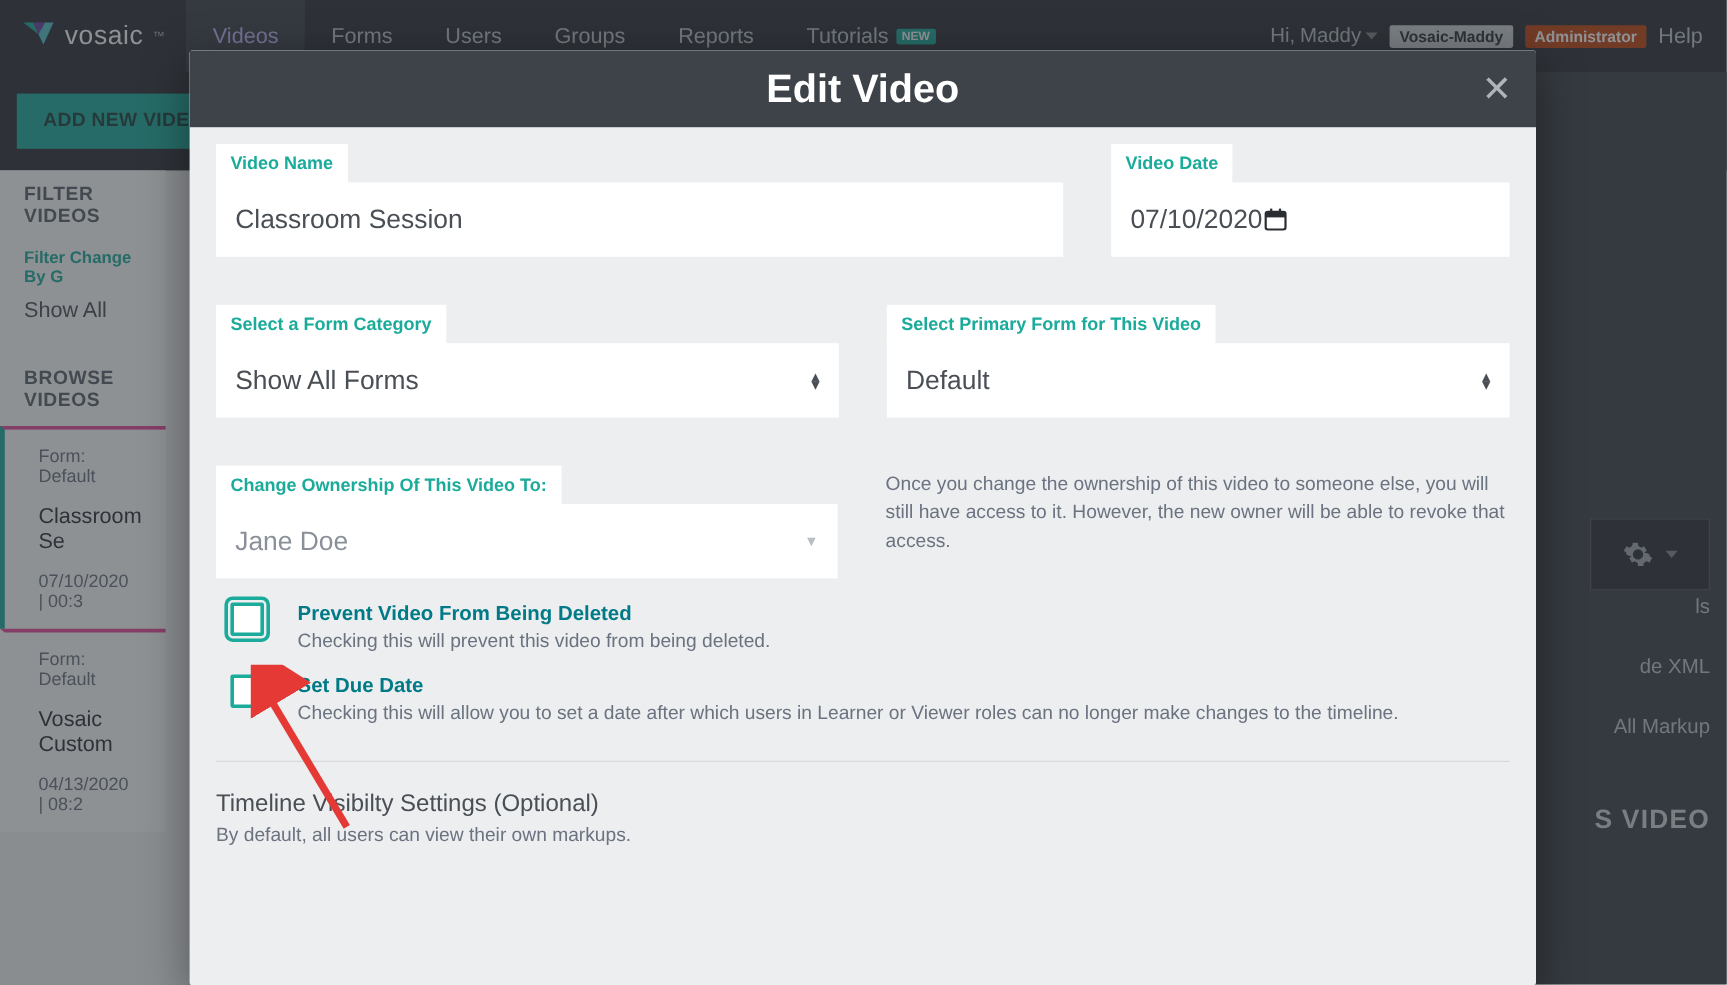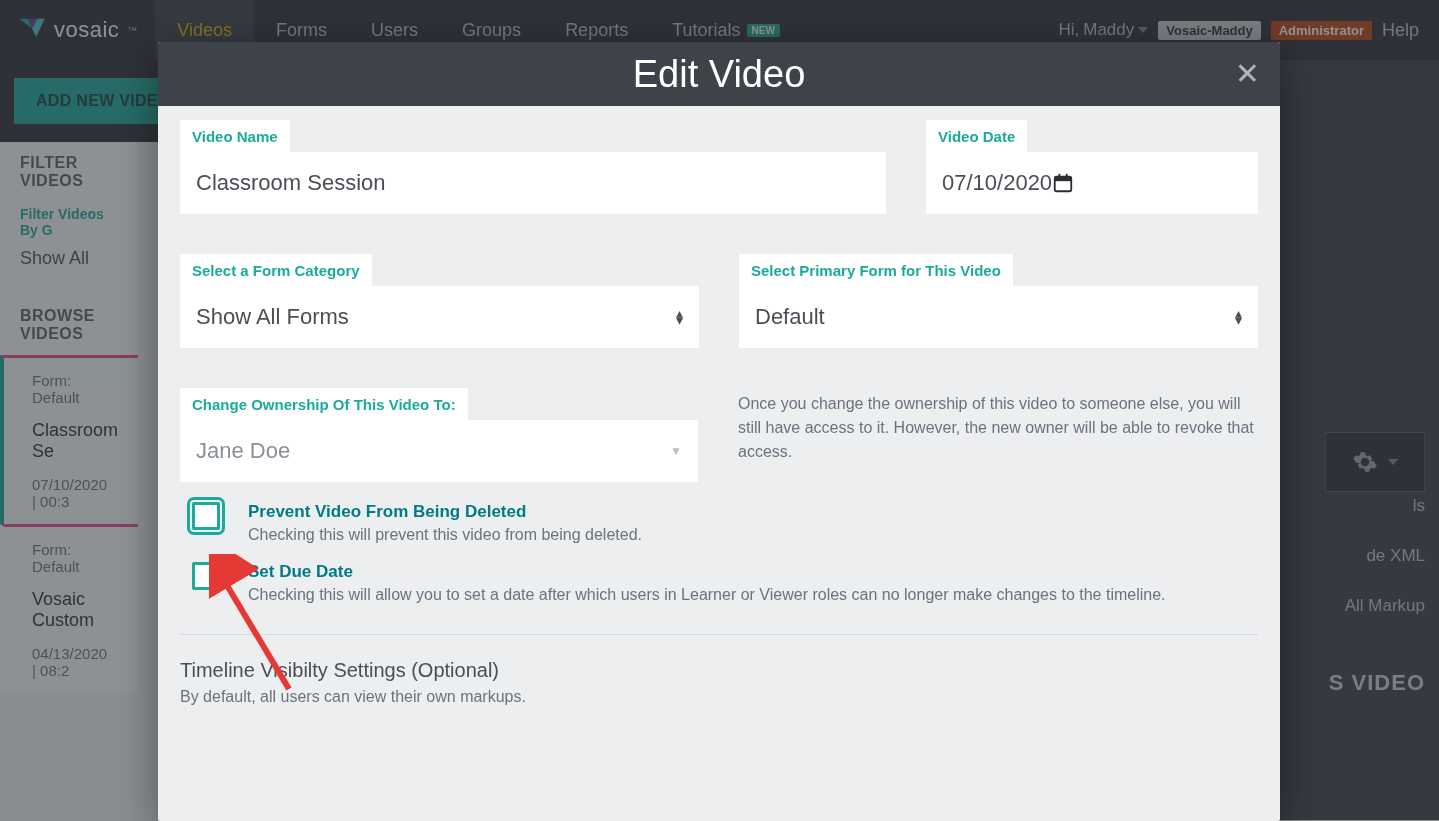--- a/index.html
+++ b/index.html
@@ -6,21 +6,21 @@
 body { background: #f5f5f5; width: 1439px; height: 821px; overflow: hidden; position: relative; }
 
 
 .topnav { height: 60px; background: #2a2e33; display: flex; align-items: center; color: #a8b0b8; }
 .logo { display: flex; align-items: center; padding: 0 18px; gap: 8px; }
 .logo-mark { width: 28px; height: 28px; }
 .logo-text { color: #fff; font-size: 22px; font-weight: 400; letter-spacing: 0.5px; }
 .logo-tm { font-size: 10px; color: #a8b0b8; vertical-align: super; }
 .nav-items { display: flex; height: 100%; }
 .nav-item { padding: 0 22px; display: flex; align-items: center; font-size: 18px; color: #c0c6cc; cursor: pointer; position: relative; }
-.nav-item.active { background: #3a3f45; color: #eab308; }
+.nav-item.active { background: #3a3f45; color: #c4b5fd; }
 .nav-badge { background: #1aab9b; color: #fff; font-size: 10px; font-weight: 700; padding: 1px 5px; border-radius: 2px; margin-left: 6px; }
 .nav-right { margin-left: auto; display: flex; align-items: center; gap: 10px; padding-right: 20px; }
 .nav-greet { color: #c0c6cc; font-size: 17px; display: flex; align-items: center; gap: 4px; }
 .badge-user { background: #d0d4d8; color: #2a2e33; font-size: 13px; font-weight: 700; padding: 2px 8px; border-radius: 2px; }
 .badge-admin { background: #c2410c; color: #fff; font-size: 13px; font-weight: 700; padding: 2px 8px; border-radius: 2px; }
 .nav-help { color: #c0c6cc; font-size: 18px; }
 
 
 .secondbar { height: 82px; background: #2a2e33; display: flex; align-items: center; padding: 0 14px; }
 .btn-add { background: #1aab9b; color: #1a3e3a; font-size: 16px; font-weight: 700; padding: 14px 22px; border: none; letter-spacing: 0.3px; }
@@ -43,21 +43,21 @@
 .right-bg .gear-row { position: absolute; top: 372px; right: 14px; width: 100px; height: 60px; background: #2a2e33; border: 1px solid #555; display: flex; align-items: center; justify-content: center; gap: 10px; color: #aaa; }
 .right-bg .menu-line { position: absolute; right: 14px; color: #c0c6cc; font-size: 17px; }
 .right-bg .big-text { position: absolute; right: 14px; color: #d0d4d8; font-size: 22px; font-weight: 700; letter-spacing: 1px; }
 
 
 .overlay { position: absolute; inset: 0; background: rgba(50,55,60,0.55); }
 
 
 .modal { position: absolute; top: 42px; left: 158px; width: 1122px; height: 779px; background: #eceeef; border-radius: 2px; box-shadow: 0 10px 40px rgba(0,0,0,0.4); display: flex; flex-direction: column; overflow: hidden; }
 .modal-header { height: 64px; background: #3d4349; display: flex; align-items: center; justify-content: center; position: relative; }
-.modal-title { color: #fff; font-size: 38px; font-weight: 400; }
+.modal-title { color: #fff; font-size: 33px; font-weight: 700; }
 .modal-close { position: absolute; right: 20px; top: 14px; color: #aeb4ba; font-size: 30px; cursor: pointer; }
 .modal-body { padding: 14px 22px 40px; overflow-y: auto; flex: 1; }
 
 .field-row { display: flex; gap: 40px; margin-bottom: 40px; }
 .field { flex: 1; position: relative; }
 .field.small { flex: 0 0 332px; }
 .field-label { display: inline-block; background: #fff; color: #1aab9b; font-size: 15px; font-weight: 700; padding: 8px 12px; position: relative; border: none; margin-bottom: -1px; z-index: 2; }
 .field-input { width: 100%; background: #fff; border: none; font-size: 22px; color: #4a4f55; padding: 18px 16px; outline: none; }
 .field-select { width: 100%; background: #fff; border: none; font-size: 22px; color: #4a4f55; padding: 18px 16px; display: flex; align-items: center; justify-content: space-between; }
 .select-arrows { color: #4a4f55; font-size: 14px; display: flex; flex-direction: column; line-height: 7px; }
@@ -120,21 +120,21 @@
   </div>
 </div>
 
 <div class="secondbar">
   <button class="btn-add">ADD NEW VIDEO</button>
 </div>
 
 <div class="sidebar">
   <div class="section-title">FILTER VIDEOS</div>
   <div class="filter-box">
-    <div class="filter-label">Filter Videos By G</div>
+    <div class="filter-label">Filter Change By G</div>
     <div class="filter-value">Show All</div>
   </div>
   <div class="section-title">BROWSE VIDEOS</div>
   <div class="video-item selected">
     <div class="video-form-line">Form: Default</div>
     <div class="video-title">Classroom Se</div>
     <div class="video-meta">07/10/2020 | 00:3</div>
   </div>
   <div class="video-item">
     <div class="video-form-line">Form: Default</div>

